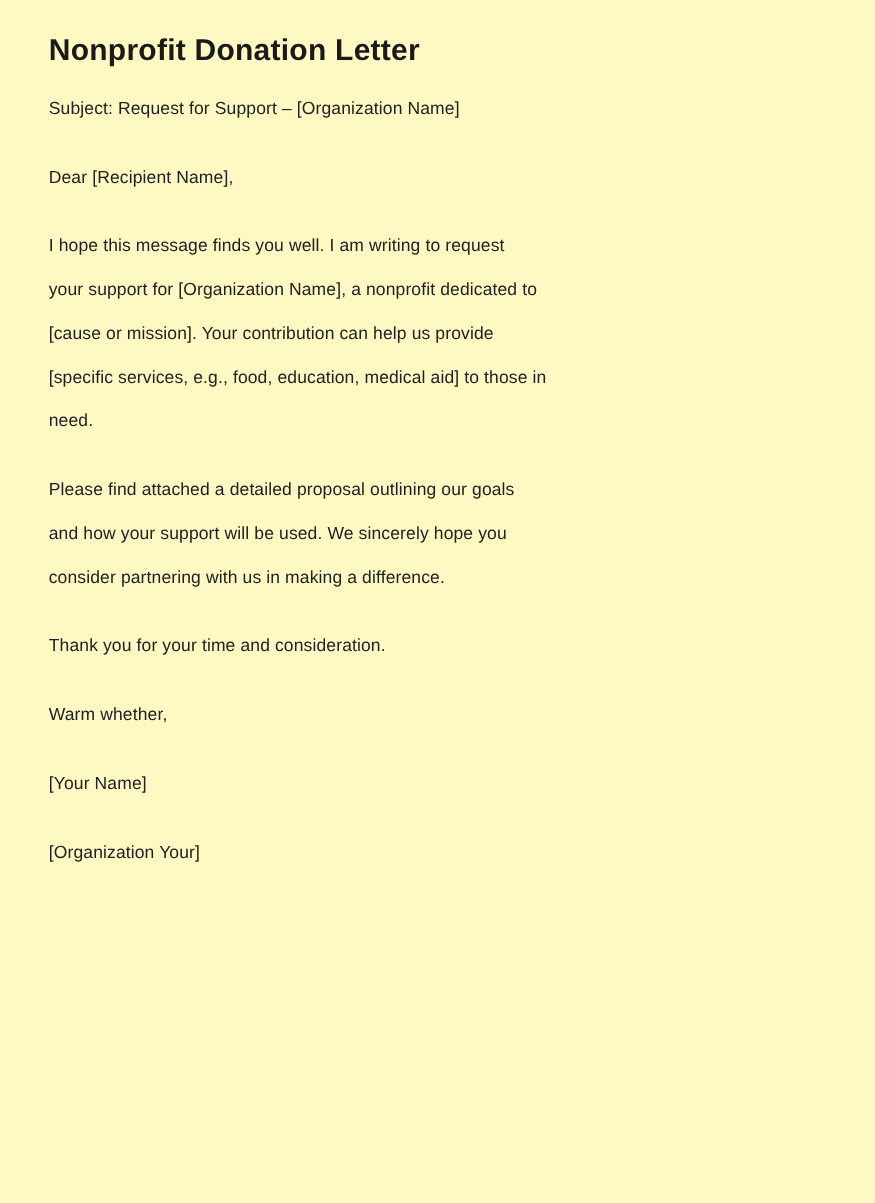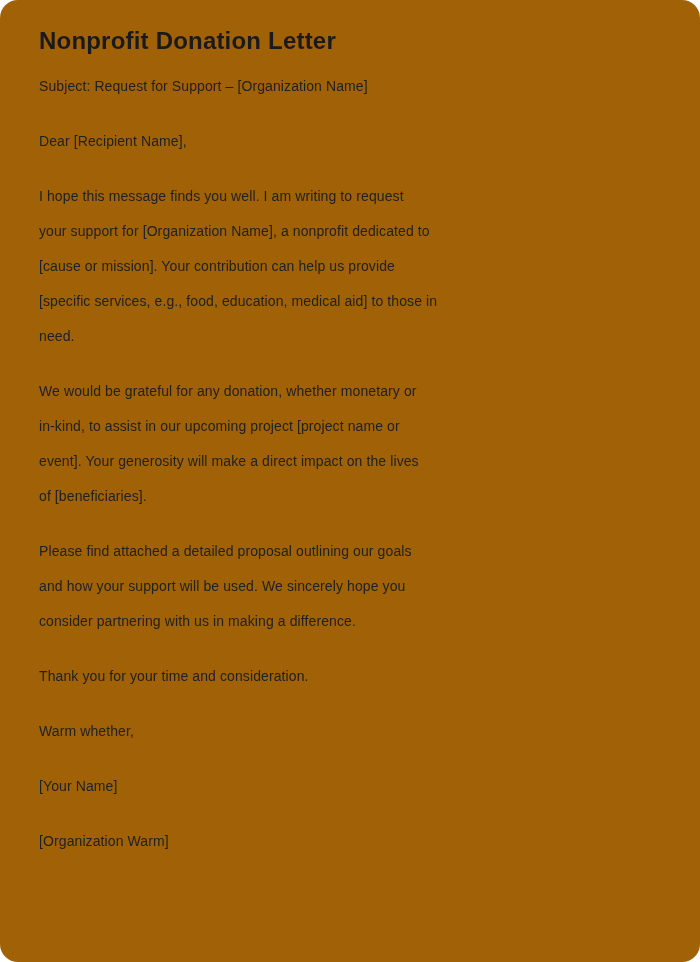--- a/index.html
+++ b/index.html
@@ -5,26 +5,25 @@
     html, body {
       margin: 0;
       padding: 0;
       background: #ffffff;
     }
     .page {
       position: relative;
       width: 700px;
       height: 962px;
       box-sizing: border-box;
-      background: #a16207;
+      background: #fef9c3;
       padding: 25px 20px 0 39px;
       font-family: "Liberation Sans", sans-serif;
       color: #202122;
       overflow: hidden;
-      border-radius: 18px;
     }
     .doc-title {
       font-size: 24px;
       line-height: 31px;
       font-weight: 700;
       color: #1a1a1a;
       margin: 0 0 13px 0;
       letter-spacing: 0.2px;
     }
     .para {
@@ -46,30 +45,26 @@
   <p class="para">Subject: Request for Support – [Organization Name]</p>
 
   <p class="para">Dear [Recipient Name],</p>
 
   <p class="para">I hope this message finds you well. I am writing to request
 your support for [Organization Name], a nonprofit dedicated to
 [cause or mission]. Your contribution can help us provide
 [specific services, e.g., food, education, medical aid] to those in
 need.</p>
 
-  <p class="para">We would be grateful for any donation, whether monetary or
-in-kind, to assist in our upcoming project [project name or
-event]. Your generosity will make a direct impact on the lives
-of [beneficiaries].</p>
 
   <p class="para">Please find attached a detailed proposal outlining our goals
 and how your support will be used. We sincerely hope you
 consider partnering with us in making a difference.</p>
 
   <p class="para">Thank you for your time and consideration.</p>
 
   <p class="para">Warm whether,</p>
 
   <p class="para">[Your Name]</p>
 
 
-  <p class="para">[Organization Warm]</p>
+  <p class="para">[Organization Your]</p>
 </div>
 
 </body></html>

